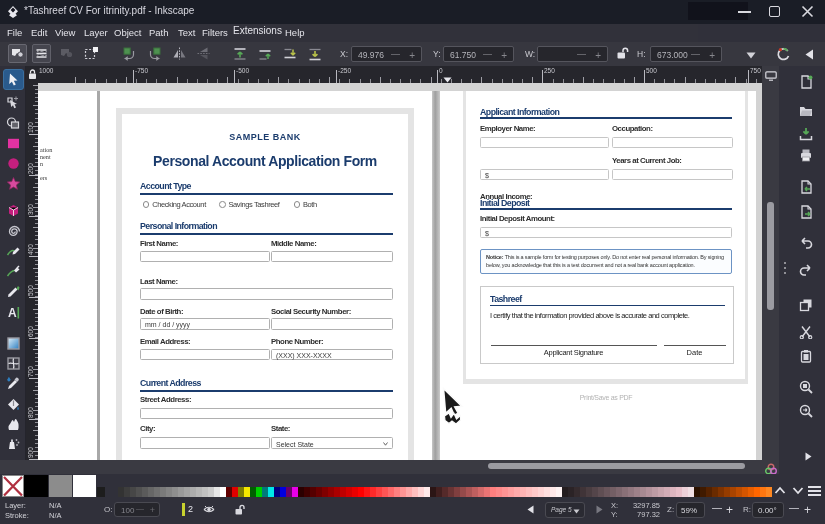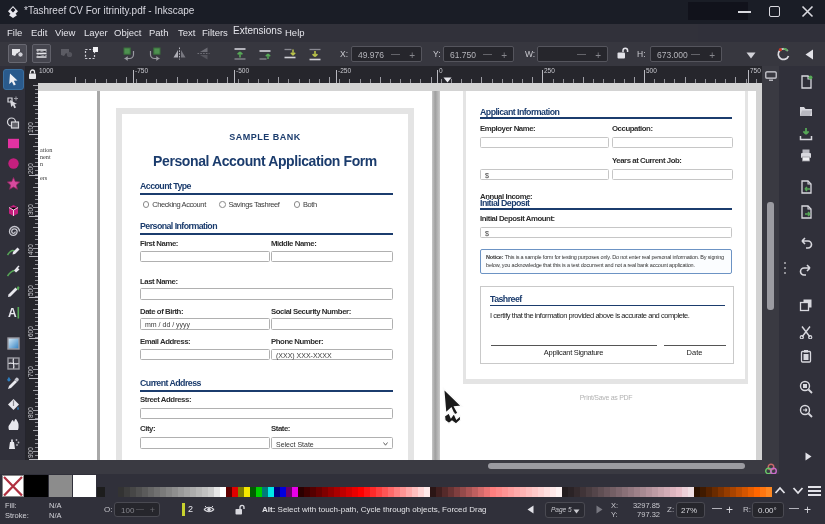--- a/index.html
+++ b/index.html
@@ -738,61 +738,60 @@
     <div class="abs" style="left:766.1px;top:12.7px;width:6px;height:10.6px;background:#ff8822;"></div>
 <svg class="abs" style="left:774px;top:12px;" width="12" height="9" viewBox="0 0 12 9">
       <path d="M1.5 7 L6 2 10.5 7" stroke="#e2e2e8" stroke-width="1.8" fill="none"></path>
     </svg>
 <svg class="abs" style="left:792px;top:12px;" width="12" height="9" viewBox="0 0 12 9">
       <path d="M1.5 2 L6 7 10.5 2" stroke="#e2e2e8" stroke-width="1.8" fill="none"></path>
     </svg>
 <div class="abs" style="left:808px;top:11.5px;width:13px;height:2px;background:#e2e2e8;box-shadow:0 4px #e2e2e8,0 8px #e2e2e8;"></div>
 </div>
 <div class="abs" style="left:0;top:498px;width:825px;height:26px;background:#30303a;">
-<div class="abs" style="left:5px;top:3px;font-size:7.5px;color:#d2d2d8;">Fill:</div>
+<div class="abs" style="left:5px;top:3px;font-size:7.5px;color:#d2d2d8;">Layer:</div>
 <div class="abs" style="left:49px;top:3px;font-size:7.5px;color:#d2d2d8;">N/A</div>
 <div class="abs" style="left:5px;top:13px;font-size:7.5px;color:#d2d2d8;">Stroke:</div>
 <div class="abs" style="left:49px;top:13px;font-size:7.5px;color:#d2d2d8;">N/A</div>
 <div class="abs" style="left:104px;top:7px;font-size:8px;color:#c2c2c8;">O:</div>
 <div class="abs" style="left:114px;top:4px;width:46px;height:15px;background:#26262c;border:1px solid #4a4a52;border-radius:3px;">
       <div class="abs" style="left:6px;top:2.5px;font-size:8px;color:#85858c;">100</div>
       <div class="abs" style="right:15px;top:1px;font-size:8px;color:#6a6a70;">—</div>
       <div class="abs" style="right:4px;top:2px;font-size:9px;color:#6a6a70;">+</div>
     </div>
 <div class="abs" style="left:182px;top:5px;width:2.5px;height:13px;background:#c8d22e;"></div>
 <div class="abs" style="left:188px;top:5.5px;font-size:9px;color:#e8e8ee;">2</div>
 <svg class="abs" style="left:203px;top:6px;" width="12" height="11" viewBox="0 0 12 11">
       <path d="M1 5.5 Q6 1 11 5.5 M1 5.5 Q6 10 11 5.5" stroke="#d8d8de" stroke-width="1.1" fill="none"></path>
       <circle cx="6" cy="5.5" r="1.8" fill="#d8d8de"></circle>
       <path d="M2 2 l1.5 1.5 M10 2 l-1.5 1.5" stroke="#d8d8de" stroke-width="1"></path>
     </svg>
 <svg class="abs" style="left:234px;top:5px;" width="11" height="13" viewBox="0 0 11 13">
       <rect x="1.5" y="6" width="6.5" height="5.5" rx="0.8" fill="#d8d8de"></rect>
       <path d="M6 6 V4.4 a2 2 0 0 1 4 0 V6" fill="none" stroke="#d8d8de" stroke-width="1.4"></path>
     </svg>
-<div class="abs" style="left:262px;top:7px;font-size:8px;color:#e2e2e6;"><b>Alt:</b> Select with touch-path, Cycle through objects, Forced Drag</div>
 <svg class="abs" style="left:527px;top:6.5px;" width="7" height="9" viewBox="0 0 7 9">
       <path d="M6.5 0.5 v8 L0.5 4.5 Z" fill="#e2e2e8"></path>
     </svg>
 <div class="abs" style="left:545px;top:3.5px;width:40px;height:16px;background:#2a2a32;border:1px solid #4a4a52;border-radius:3px;">
       <div class="abs" style="left:5px;top:3.5px;font-size:6.5px;font-style:italic;color:#c8c8ce;">Page 5</div>
       <svg class="abs" style="right:4px;top:6px;" width="7" height="5" viewBox="0 0 7 5">
         <path d="M0.5 0.5 h6 L3.5 4.5 Z" fill="#c8c8ce"></path>
       </svg>
     </div>
 <svg class="abs" style="left:596px;top:6.5px;" width="7" height="9" viewBox="0 0 7 9" opacity="0.4">
       <path d="M0.5 0.5 v8 L6.5 4.5 Z" fill="#e2e2e8"></path>
     </svg>
 <div class="abs" style="left:611px;top:2.5px;font-size:7.5px;color:#c8c8ce;">X:</div>
 <div class="abs" style="left:611px;top:12px;font-size:7.5px;color:#c8c8ce;">Y:</div>
 <div class="abs" style="left:620px;top:2.5px;width:40px;text-align:right;font-size:7.5px;color:#c8c8ce;">3297.85</div>
 <div class="abs" style="left:620px;top:12px;width:40px;text-align:right;font-size:7.5px;color:#c8c8ce;">797.32</div>
 <div class="abs" style="left:667px;top:7px;font-size:8px;color:#c2c2c8;">Z:</div>
 <div class="abs" style="left:676px;top:3.5px;width:29px;height:16px;background:#26262c;border:1px solid #4a4a52;border-radius:3px;">
-      <div class="abs" style="left:4px;top:3px;font-size:8px;color:#d8d8de;">27%</div>
+      <div class="abs" style="left:4px;top:3px;font-size:8px;color:#d8d8de;">59%</div>
     </div>
 <div class="abs" style="left:712px;top:4px;font-size:10px;color:#d8d8de;">—</div>
 <div class="abs" style="left:726px;top:4.5px;font-size:12px;color:#d8d8de;">+</div>
 <div class="abs" style="left:743px;top:7px;font-size:8px;color:#c2c2c8;">R:</div>
 <div class="abs" style="left:752px;top:3.5px;width:32px;height:16px;background:#26262c;border:1px solid #4a4a52;border-radius:3px;">
       <div class="abs" style="left:5px;top:3px;font-size:8px;color:#d8d8de;">0.00°</div>
     </div>
 <div class="abs" style="left:789px;top:4px;font-size:10px;color:#d8d8de;">—</div>
 <div class="abs" style="left:804px;top:4.5px;font-size:12px;color:#d8d8de;">+</div>
 </div>

